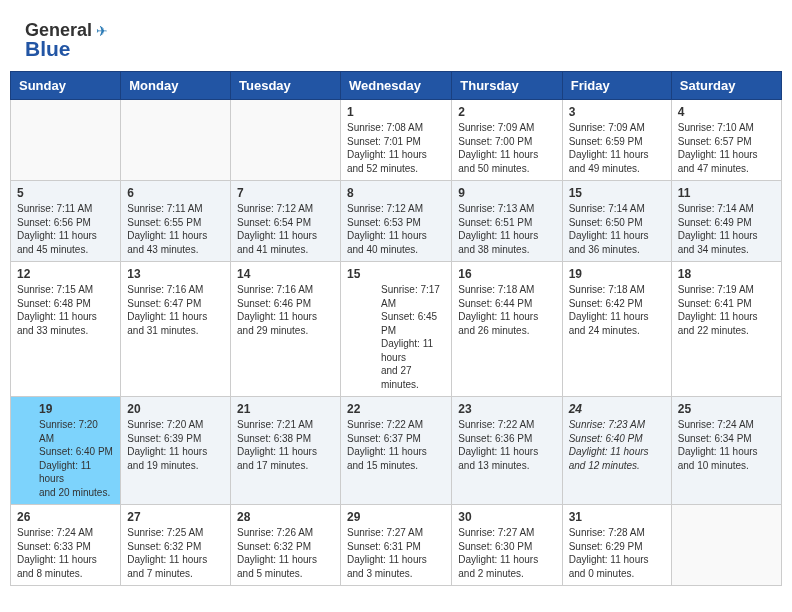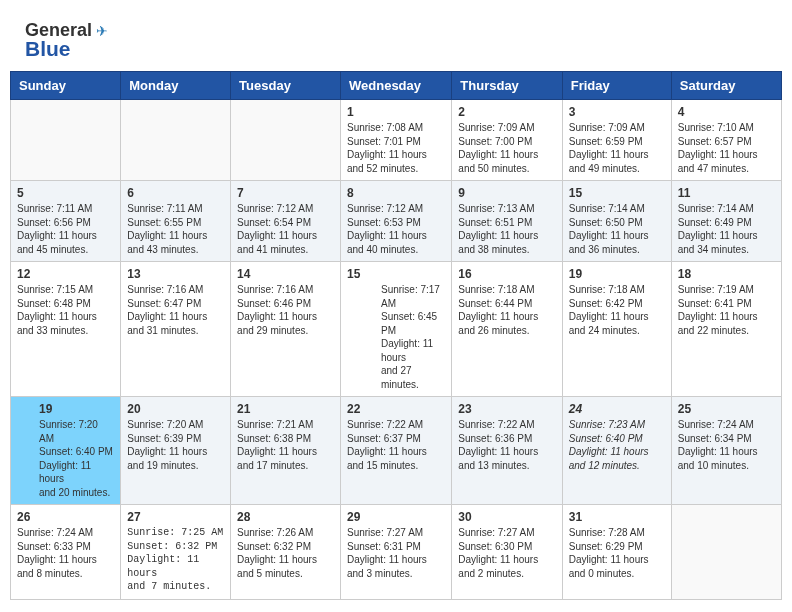--- a/index.html
+++ b/index.html
@@ -298,21 +298,21 @@
       <tr>
         <td>
           <div class="day-number">26</div>
           <div class="day-info" style="white-space: pre-line;">Sunrise: 7:24 AM
 Sunset: 6:33 PM
 Daylight: 11 hours
 and 8 minutes.</div>
         </td>
         <td>
           <div class="day-number">27</div>
-          <div class="day-info" style="white-space: pre-line; font-family: Liberation Mono, monospace;">Sunrise: 7:25 AM
+          <div class="day-info" style="white-space: pre-line;">Sunrise: 7:25 AM
 Sunset: 6:32 PM
 Daylight: 11 hours
 and 7 minutes.</div>
         </td>
         <td>
           <div class="day-number">28</div>
           <div class="day-info" style="white-space: pre-line;">Sunrise: 7:26 AM
 Sunset: 6:32 PM
 Daylight: 11 hours
 and 5 minutes.</div>

